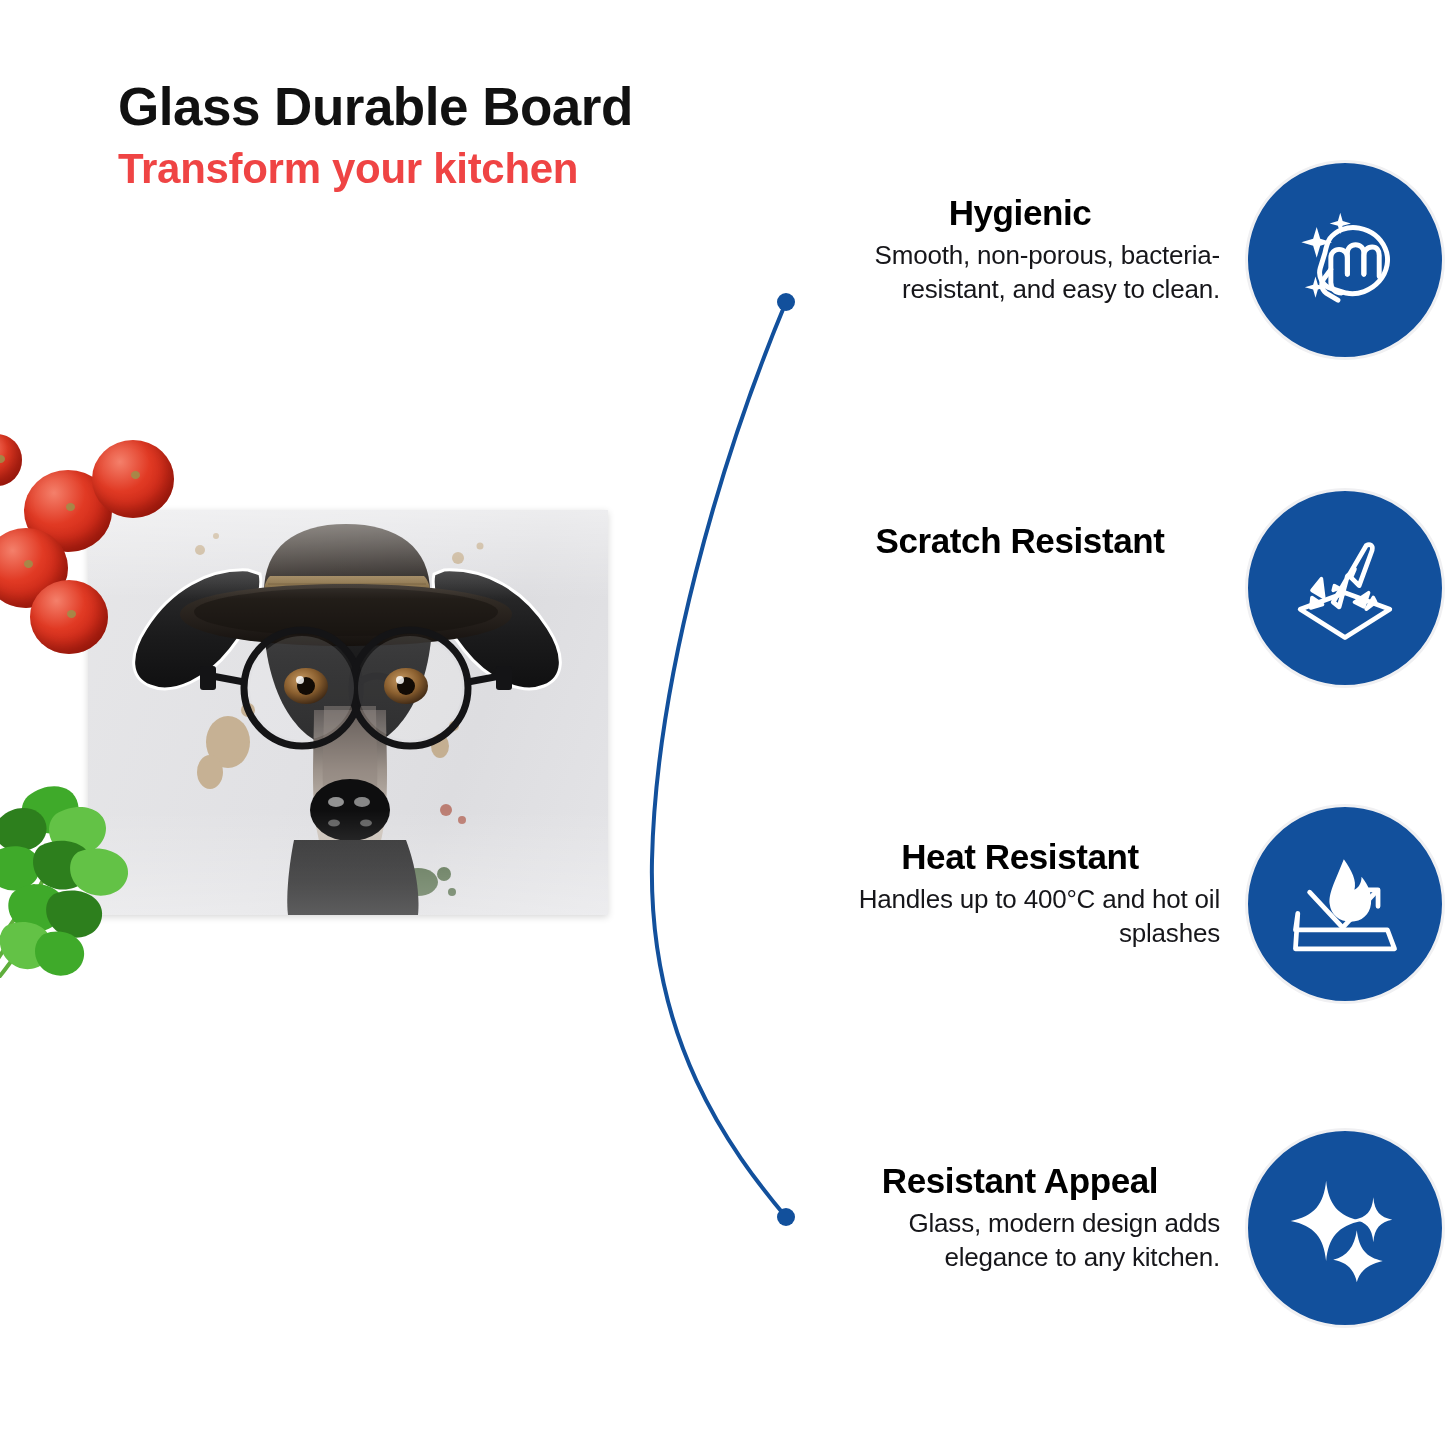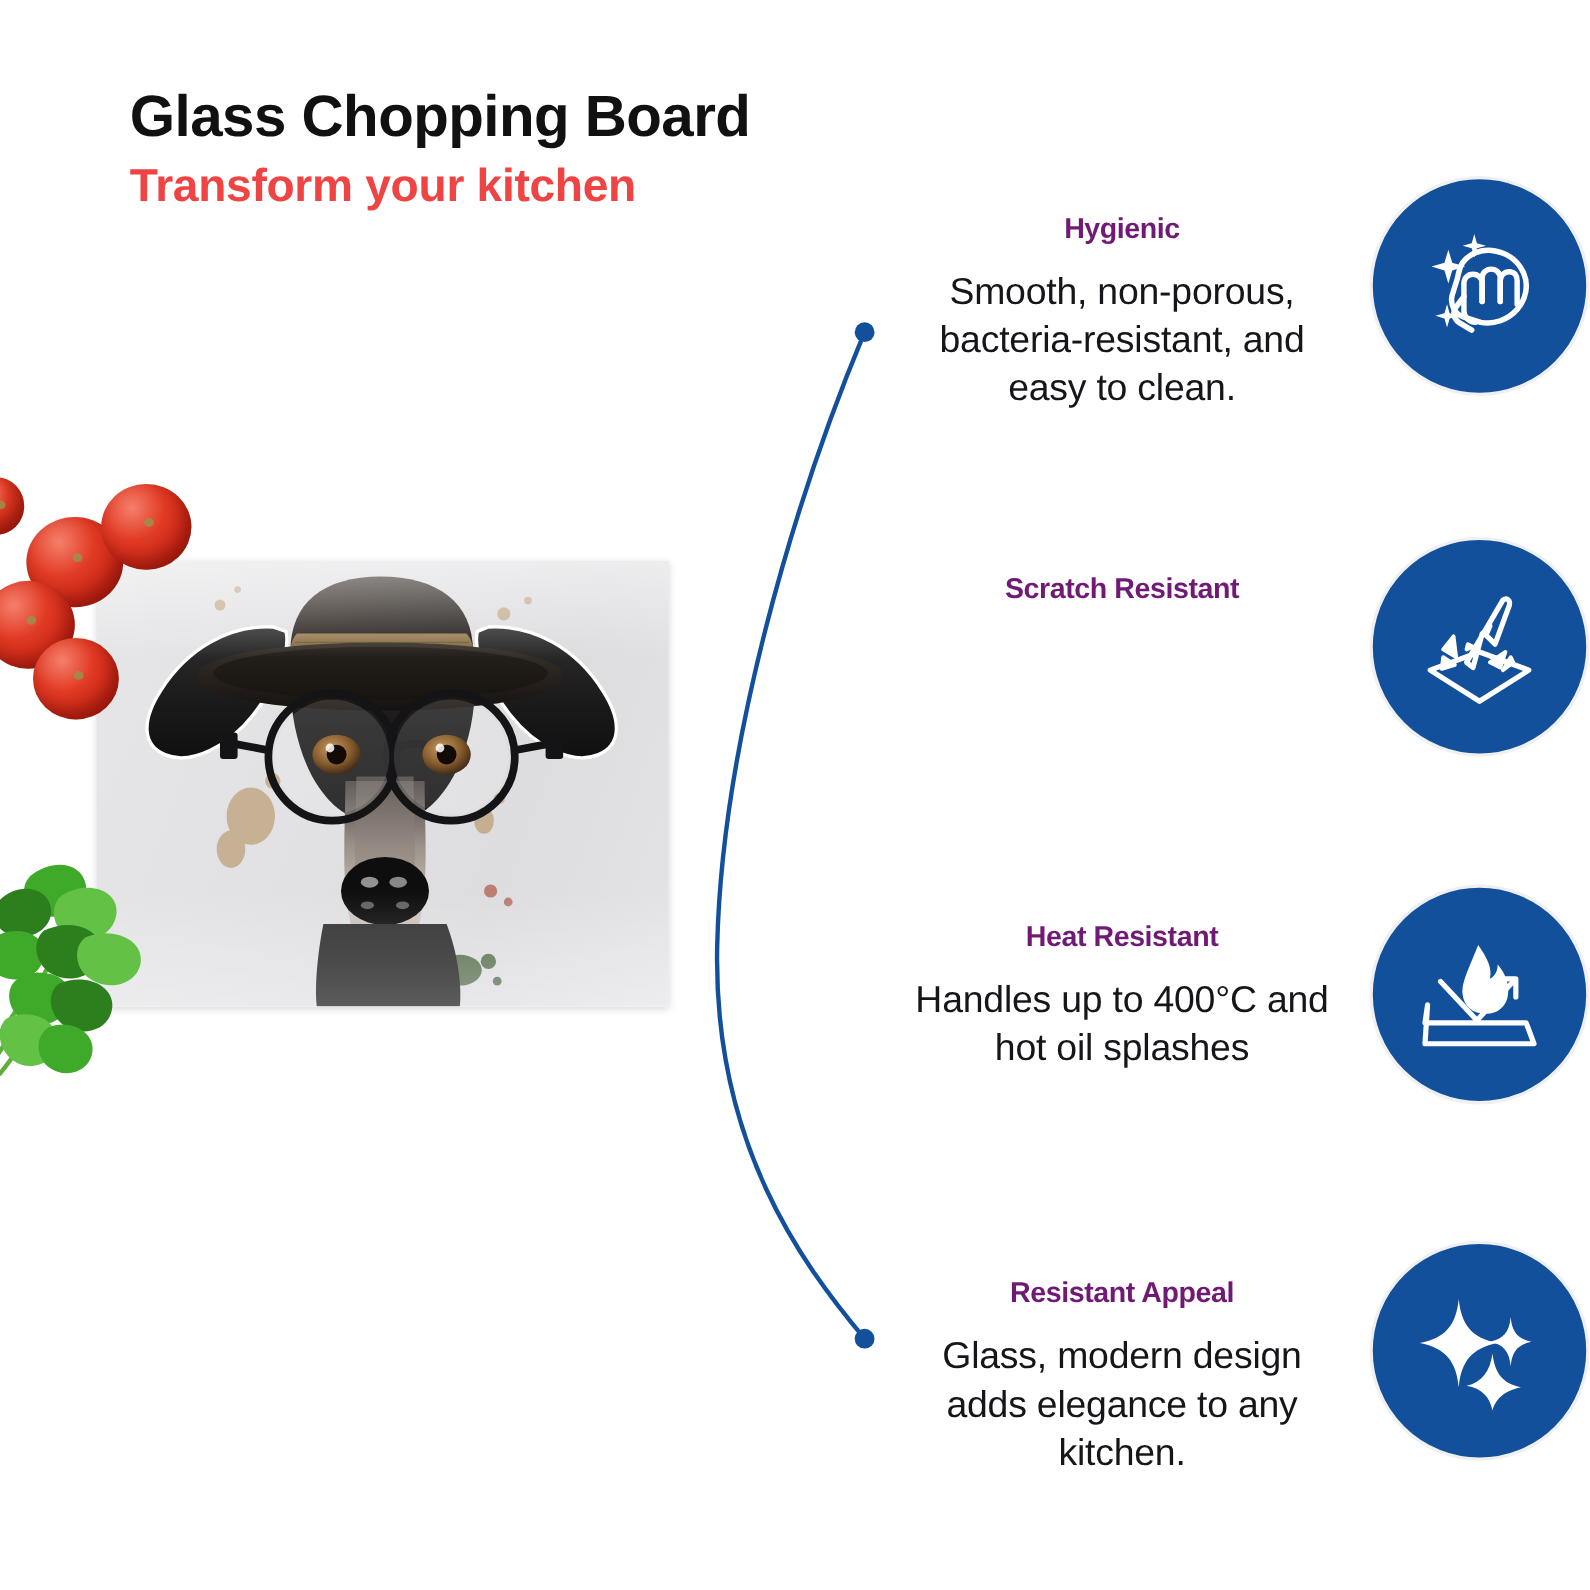--- a/index.html
+++ b/index.html
@@ -59,26 +59,26 @@
   
   .connector { position:absolute; left:600px; top:250px; width:260px; height:1010px; }
 
   
   .features { position:absolute; left:760px; top:150px; width:660px; }
   .feature { position:relative; height:318px; }
   .f-text {
     position:absolute; right:200px; top:0; width:400px; text-align:center;
   }
   .f-title {
-    font-size:26px; font-weight:bold; color:#701a75; line-height:1.18;
+    font-size:35px; font-weight:bold; color:#000000; line-height:1.18;
     letter-spacing:-0.4px;
   }
   .f-desc {
-    font-size:34px; color:#16161a; line-height:1.3; margin-top:20px;
-    letter-spacing:-0.2px; font-weight:400;
+    font-size:26px; color:#16161a; line-height:1.3; margin-top:6px;
+    letter-spacing:-0.2px; font-weight:400;text-align:right;
   }
   .f-icon {
     position:absolute; right:-25px; top:0; width:200px; height:200px;
     border-radius:50%; background:#12509C;
     border:3px solid #f0f0f2;
     display:flex; align-items:center; justify-content:center;
   }
   .f-icon svg { width:118px; height:118px; display:block; }
 
   
@@ -88,21 +88,21 @@
   .feature.r2 .f-icon { top:20px; }
   .feature.r3 .f-text { top:50px; }
   .feature.r3 .f-icon { top:18px; }
   .feature.r4 .f-text { top:56px; }
   .feature.r4 .f-icon { top:24px; }
 </style>
 </head>
 <body>
 
 <div class="header">
-  <div class="title">Glass Chopping Board</div>
+  <div class="title">Glass Durable Board</div>
   <div class="subtitle">Transform your kitchen</div>
 </div>
 
 <div class="scene">
 
   <div class="board">
     <svg class="board-art" viewBox="0 0 520 405" preserveAspectRatio="xMidYMid slice">
       <defs>
         <linearGradient id="furDark" x1="0" y1="0" x2="0" y2="1">
           <stop offset="0%" stop-color="#2f2f30"></stop>

